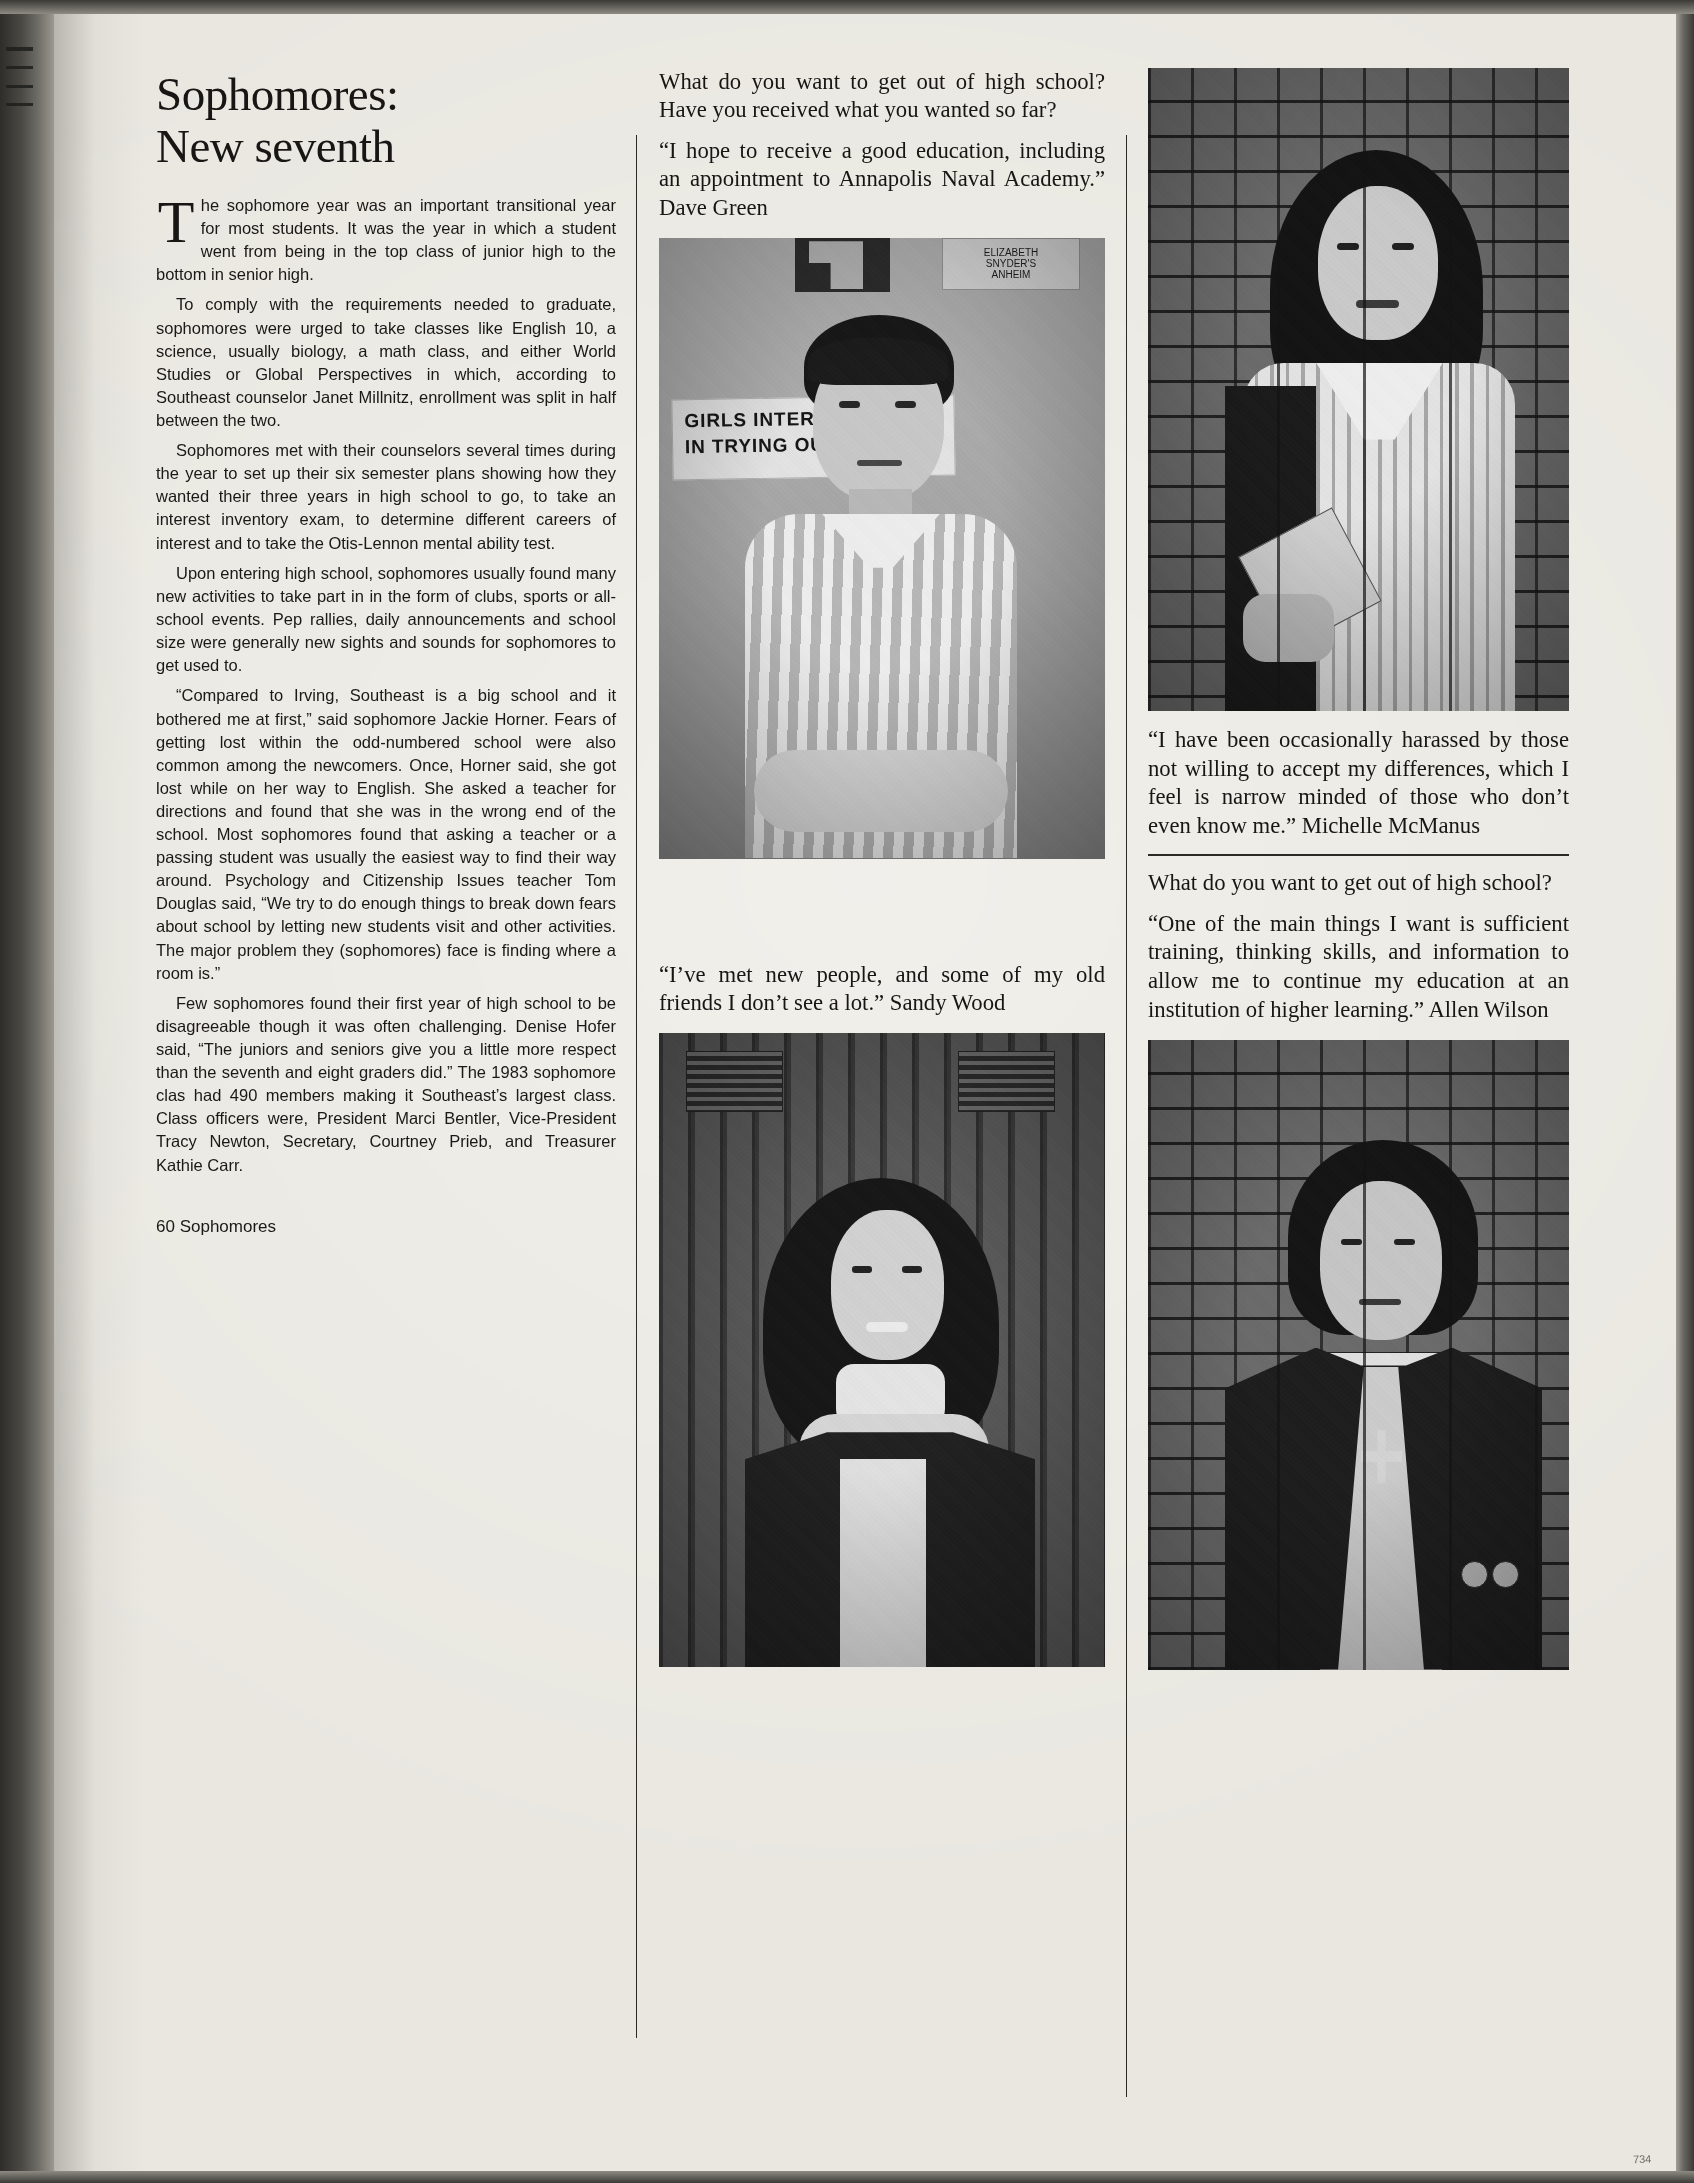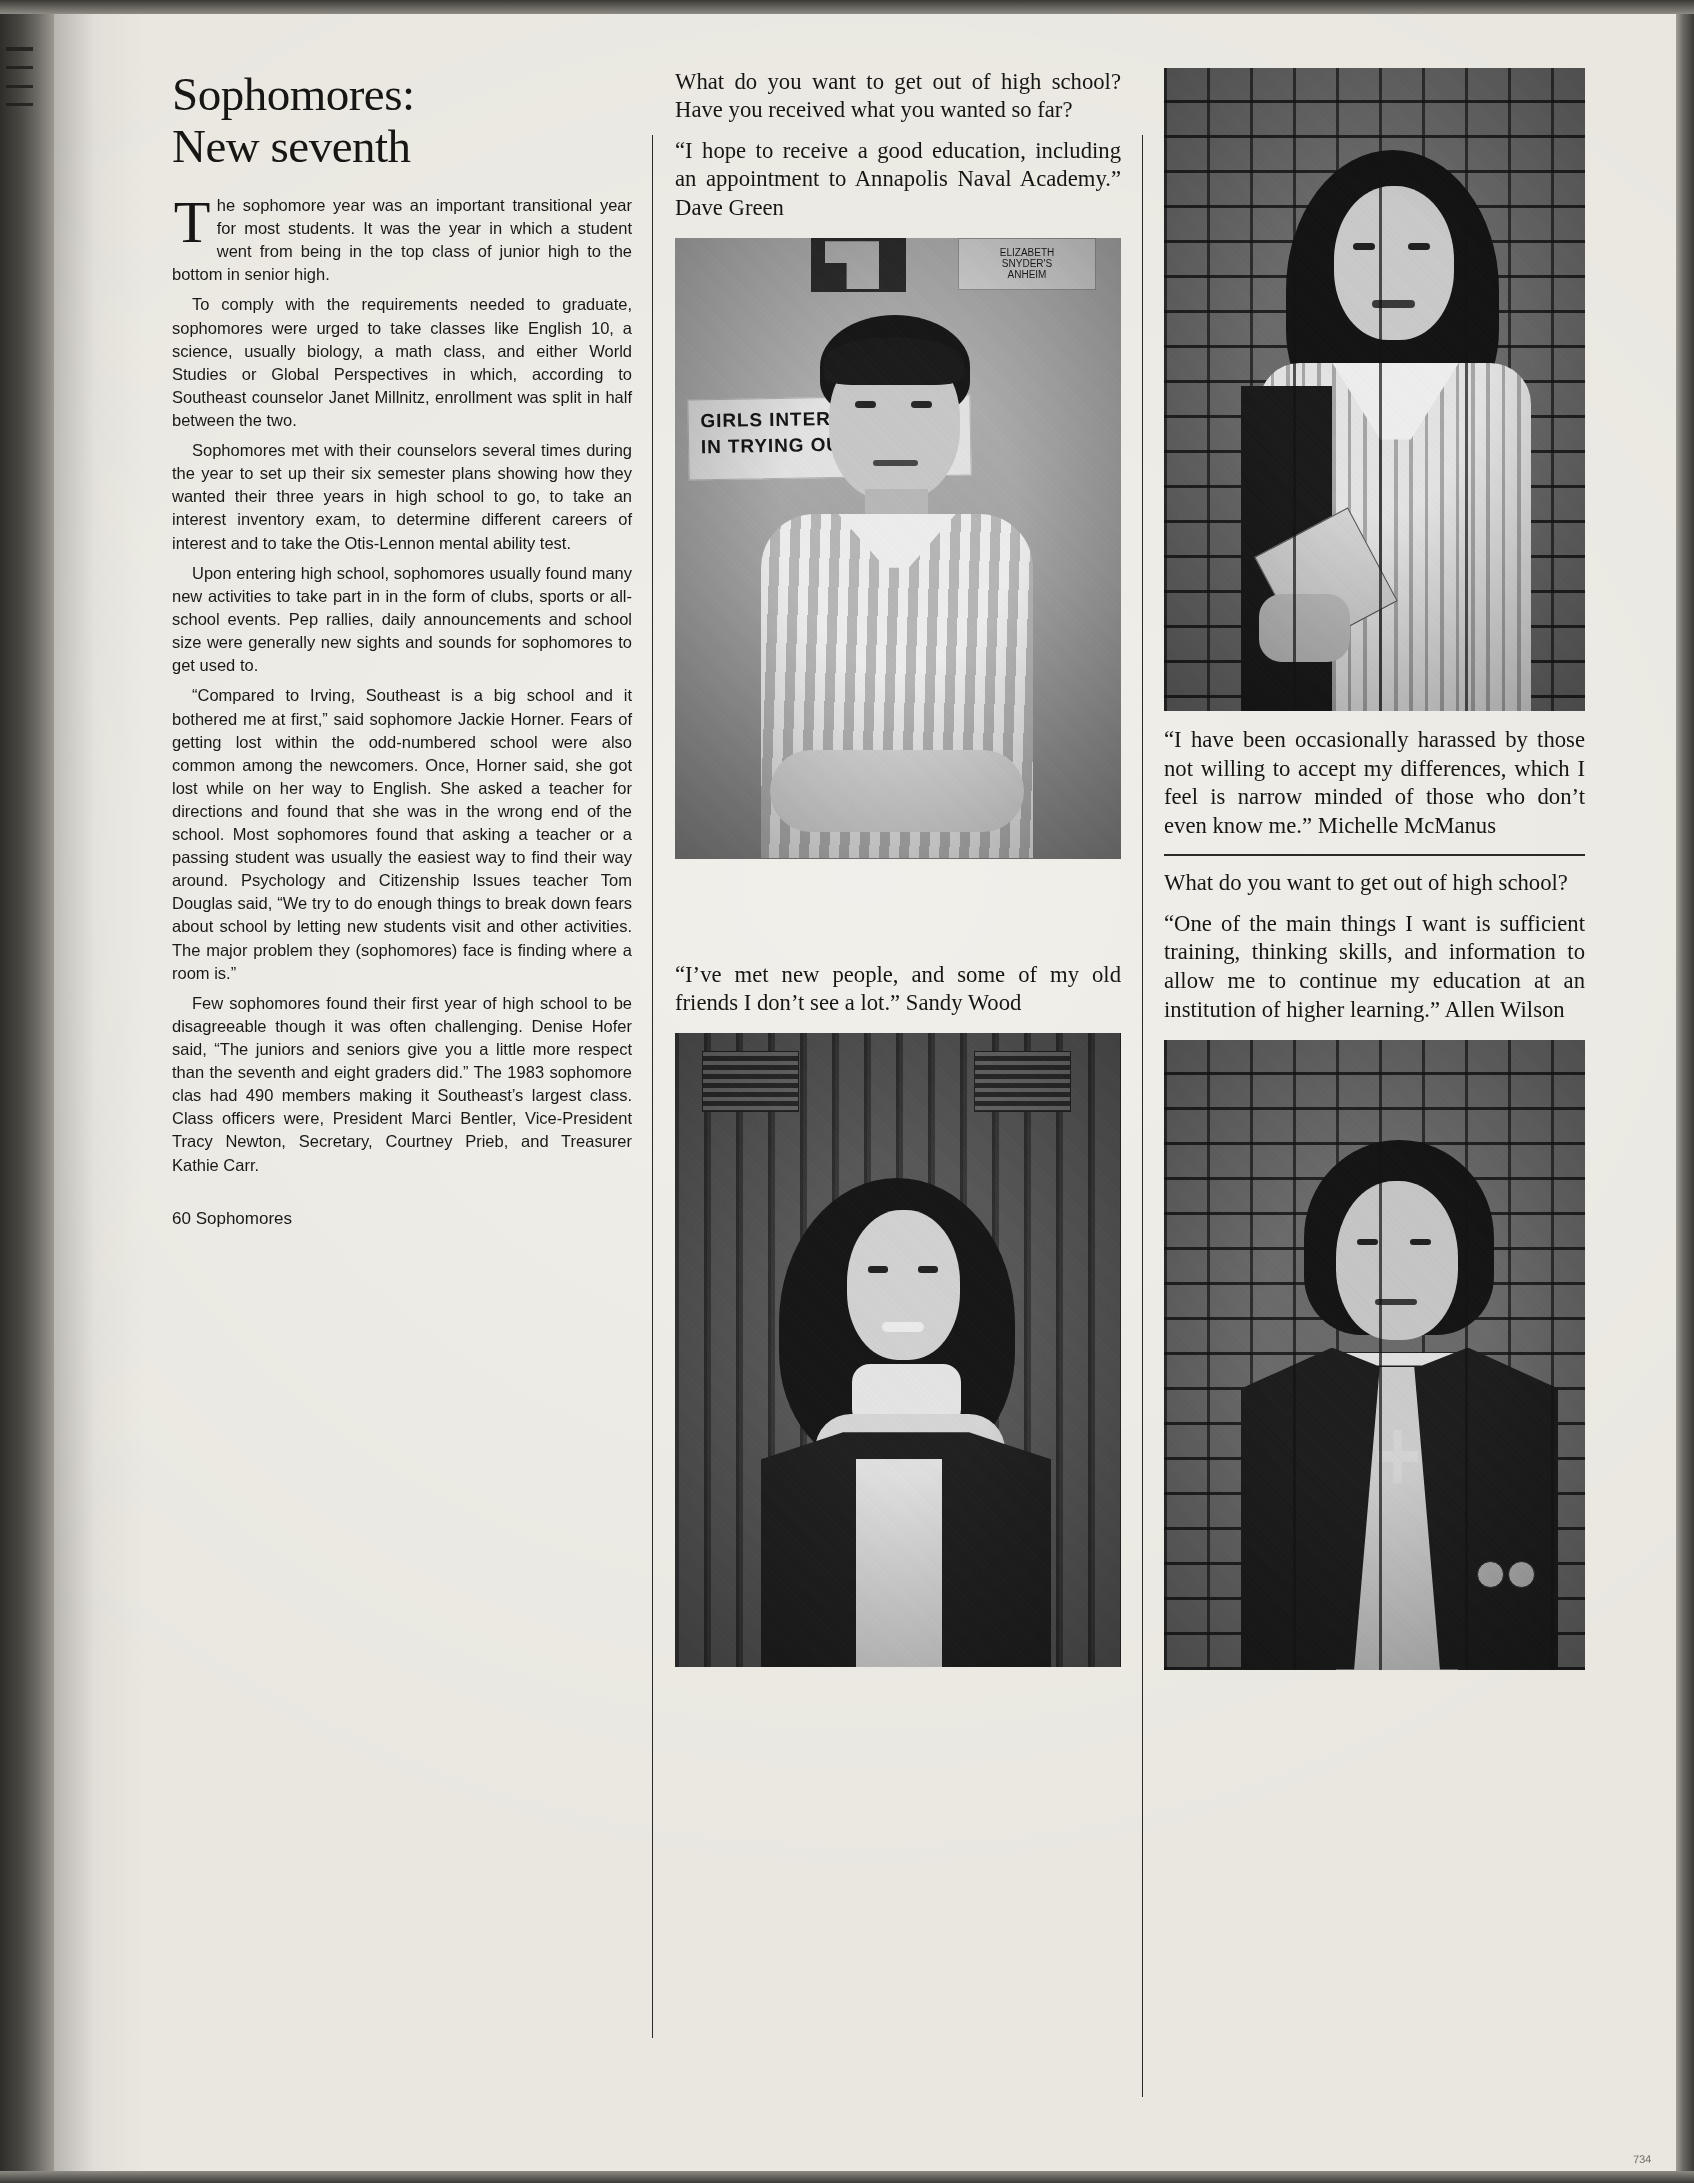--- a/index.html
+++ b/index.html
@@ -36,21 +36,21 @@
     content:"";position:absolute;inset:0;
     background:
       radial-gradient(120% 80% at 50% 40%, rgba(255,255,255,0.35) 0%, rgba(255,255,255,0) 60%),
       linear-gradient(90deg, rgba(90,88,82,0.35) 0px, rgba(90,88,82,0.06) 41px, rgba(0,0,0,0) 91px);
     pointer-events:none;
   }
   
   .sprockets{position:absolute;left:0;top:32px;width:45px;height:190px;}
   .sprockets i{display:block;width:27px;height:3.2px;background:#1f1e1c;margin:15.4px 0 0 6.3px;opacity:.85;}
 
-  .content{position:absolute;left:118px;top:54px;width:1414px;height:2030px;}
+  .content{position:absolute;left:102px;top:54px;width:1414px;height:2030px;}
 
   
   .col{position:absolute;top:0;}
   .col1{left:0;width:460px;}
   .col2{left:503px;width:446px;}
   .col3{left:992px;width:421px;}
 
   .rule-v{
     position:absolute;width:1.4px;background:#2b2a27;
   }
@@ -81,21 +81,21 @@
     font-family:"Liberation Serif", serif;
     font-size:60px;
     line-height:0.84;
     padding:2.7px 6.3px 0 1.8px;
     color:#171614;
   }
   .page-folio{
     font-family:"Liberation Sans", sans-serif;
     font-size:17px;
     color:#1a1917;
-    margin-top:32px;
+    margin-top:40px;
   }
 
   
   .q-serif{
     font-family:"Liberation Serif", serif;
     font-size:22.7px;
     line-height:1.26;
     color:#171614;
     text-align:justify;
     margin:0 0 11.8px 0;

